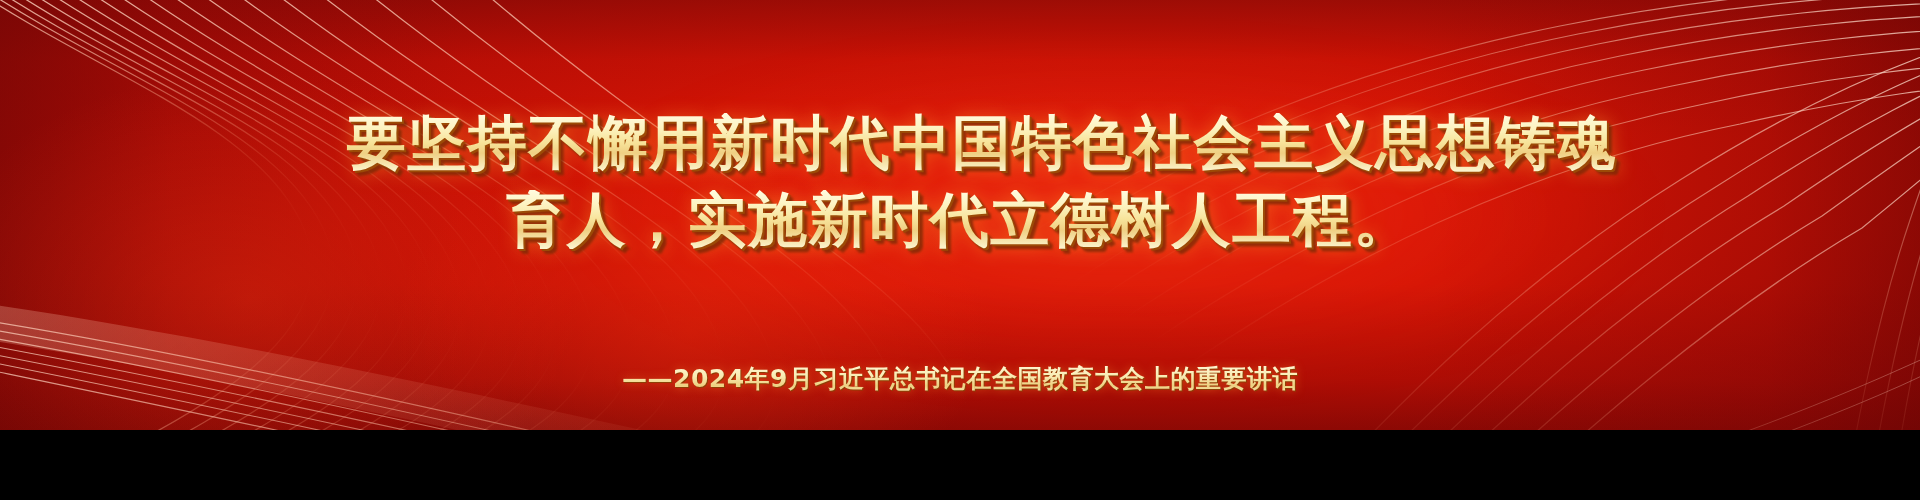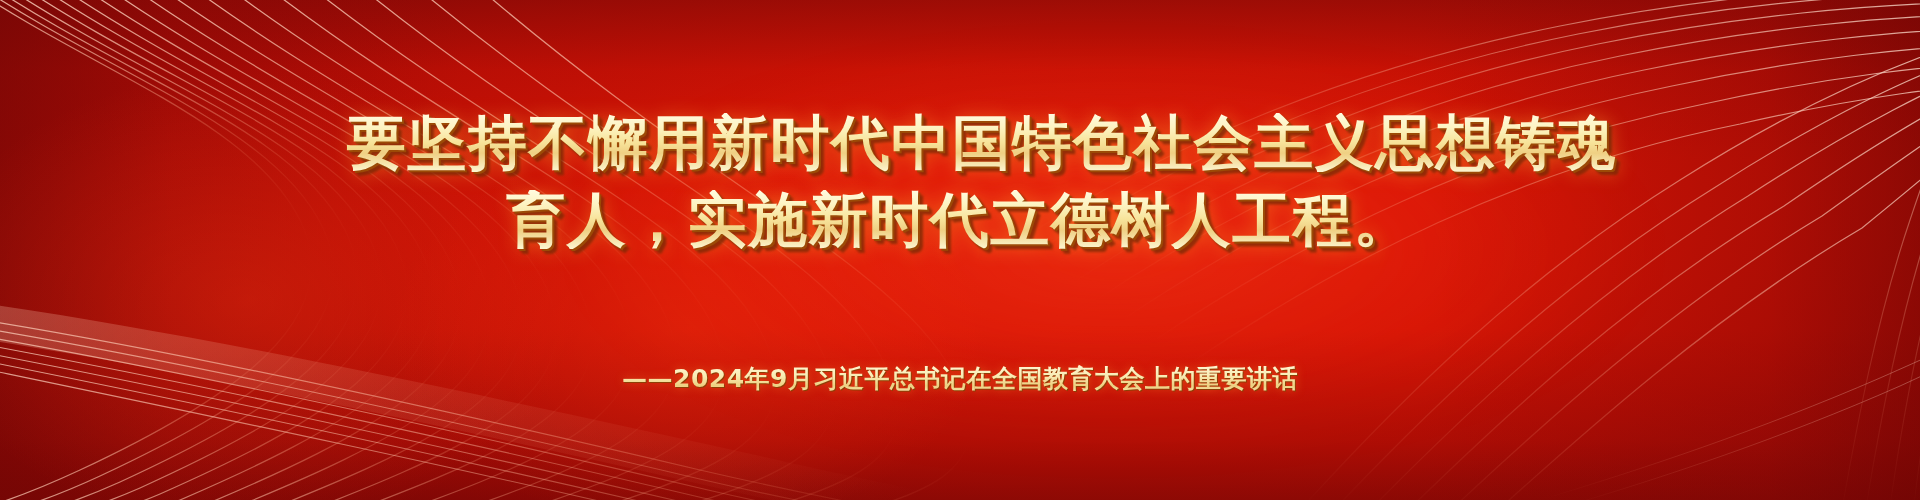--- a/index.html
+++ b/index.html
@@ -3,21 +3,21 @@
 <meta charset="utf-8">
 <style>
   html, body {
     margin: 0;
     padding: 0;
     background: #000;
   }
   #banner {
     position: relative;
     width: 1920px;
-    height: 500px;
+    height: 430px;
     overflow: hidden;
     font-family: "Liberation Sans", "DejaVu Sans", sans-serif;
   }
 
   
   .bg-base {
     position: absolute;
     inset: 0;
     background:
       radial-gradient(ellipse 70% 95% at 58% 42%,

